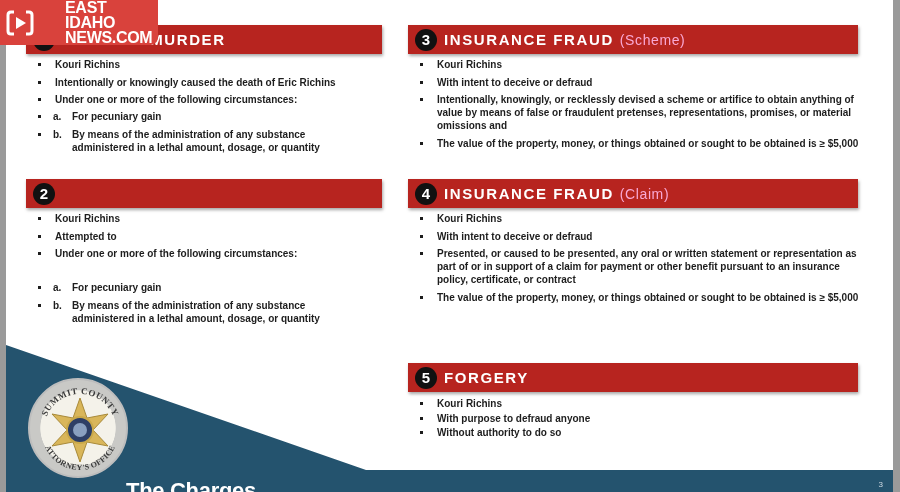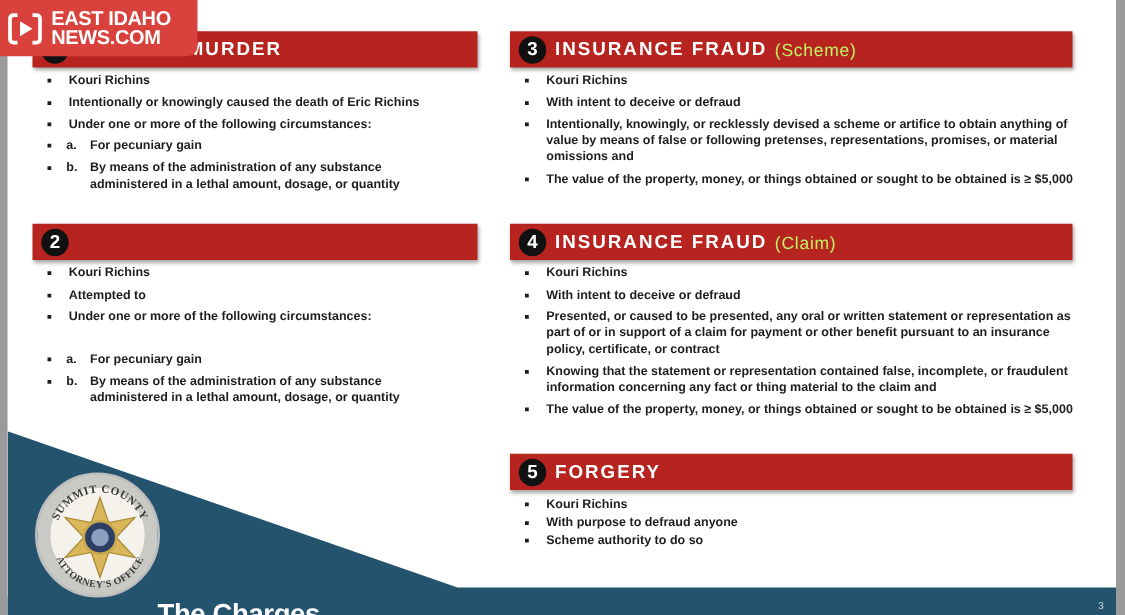--- a/index.html
+++ b/index.html
@@ -31,39 +31,39 @@
       width: 22px; height: 22px; border-radius: 50%; background: #111;
       color: #fff; font-weight: bold; font-size: 15px;
       display: flex; align-items: center; justify-content: center;
       margin-left: 7px; margin-right: 7px; flex: none;
     }
     .charge-title {
       color: #fff; font-weight: bold; font-size: 15px; letter-spacing: 1.6px;
       white-space: nowrap;
     }
     .charge-sub {
-      color: #bef264; font-weight: normal; font-size: 14px; letter-spacing: 0.6px; margin-left: 6px;
+      color: #f9a8d4; font-weight: normal; font-size: 14px; letter-spacing: 0.6px; margin-left: 6px;
     }
 
     ul.bullets { list-style: none; position: absolute; }
     ul.bullets li {
       position: relative; padding-left: 19px; font-weight: bold; font-size: 10px;
       color: #1d1d1d; line-height: 13px; margin-bottom: 4.5px;
     }
     ul.bullets.tight li { margin-bottom: 1.5px; }
     ul.bullets li::before {
       content: ""; position: absolute; left: 2px; top: 5px; width: 3px; height: 3px; background: #1d1d1d;
     }
     .sub-letter { position: absolute; left: 0; top: 0; }
 
     
     .news-logo {
       position: absolute; left: 0; top: 0; width: 158px; height: 45px;
       background: #d9423c; border-radius: 0 0 8px 0;
-      display: flex; align-items: center; z-index: 5;
+      display: flex; align-items: center; z-index: 5; gap: 24px;
     }
     .play-icon {
       width: 30px; height: 30px; margin-left: 5px; margin-right: 6px; position: relative;
     }
     .news-text {
       color: #fff; font-weight: bold; font-size: 16px; line-height: 15px; letter-spacing: -0.3px;
     }
 
     
     .seal {
@@ -128,45 +128,44 @@
   </ul>
 
   <div class="charge-header" style="left:402px; top:25px; width:450px;">
     <div class="charge-num">3</div>
     <span class="charge-title">INSURANCE FRAUD</span>
     <span class="charge-sub">(Scheme)</span>
   </div>
   <ul class="bullets" style="left:412px; top:58px; width:450px;">
     <li>Kouri Richins</li>
     <li>With intent to deceive or defraud</li>
-    <li>Intentionally, knowingly, or recklessly devised a scheme or artifice to obtain anything of value by means of false or following pretenses, representations, promises, or material omissions and</li>
+    <li>Intentionally, knowingly, or recklessly devised a scheme or artifice to obtain anything of value by means of false or fraudulent pretenses, representations, promises, or material omissions and</li>
     <li>The value of the property, money, or things obtained or sought to be obtained is ≥ $5,000</li>
   </ul>
 
   <div class="charge-header" style="left:402px; top:179px; width:450px;">
     <div class="charge-num">4</div>
     <span class="charge-title">INSURANCE FRAUD</span>
     <span class="charge-sub">(Claim)</span>
   </div>
   <ul class="bullets" style="left:412px; top:212px; width:450px;">
     <li>Kouri Richins</li>
     <li>With intent to deceive or defraud</li>
     <li>Presented, or caused to be presented, any oral or written statement or representation as part of or in support of a claim for payment or other benefit pursuant to an insurance policy, certificate, or contract</li>
-    <li>Knowing that the statement or representation contained false, incomplete, or fraudulent information concerning any fact or thing material to the claim and</li>
     <li>The value of the property, money, or things obtained or sought to be obtained is ≥ $5,000</li>
   </ul>
 
   <div class="charge-header" style="left:402px; top:363px; width:450px;">
     <div class="charge-num">5</div>
     <span class="charge-title">FORGERY</span>
   </div>
   <ul class="bullets tight" style="left:412px; top:397px; width:440px;">
     <li>Kouri Richins</li>
     <li>With purpose to defraud anyone</li>
-    <li>Scheme authority to do so</li>
+    <li>Without authority to do so</li>
   </ul>
 
   <div class="seal">
     <svg width="100" height="100" viewBox="0 0 100 100">
       <defs>
         <path id="arcTop" d="M 14 50 A 36 36 0 0 1 86 50"></path>
         <path id="arcBot" d="M 12 52 A 38 38 0 0 0 88 52"></path>
       </defs>
       <text font-size="9" font-weight="bold" fill="#3a3a3a" font-family="Liberation Serif, serif" letter-spacing="0.5">
         <textPath href="#arcTop" startOffset="50%" text-anchor="middle">SUMMIT COUNTY</textPath>

